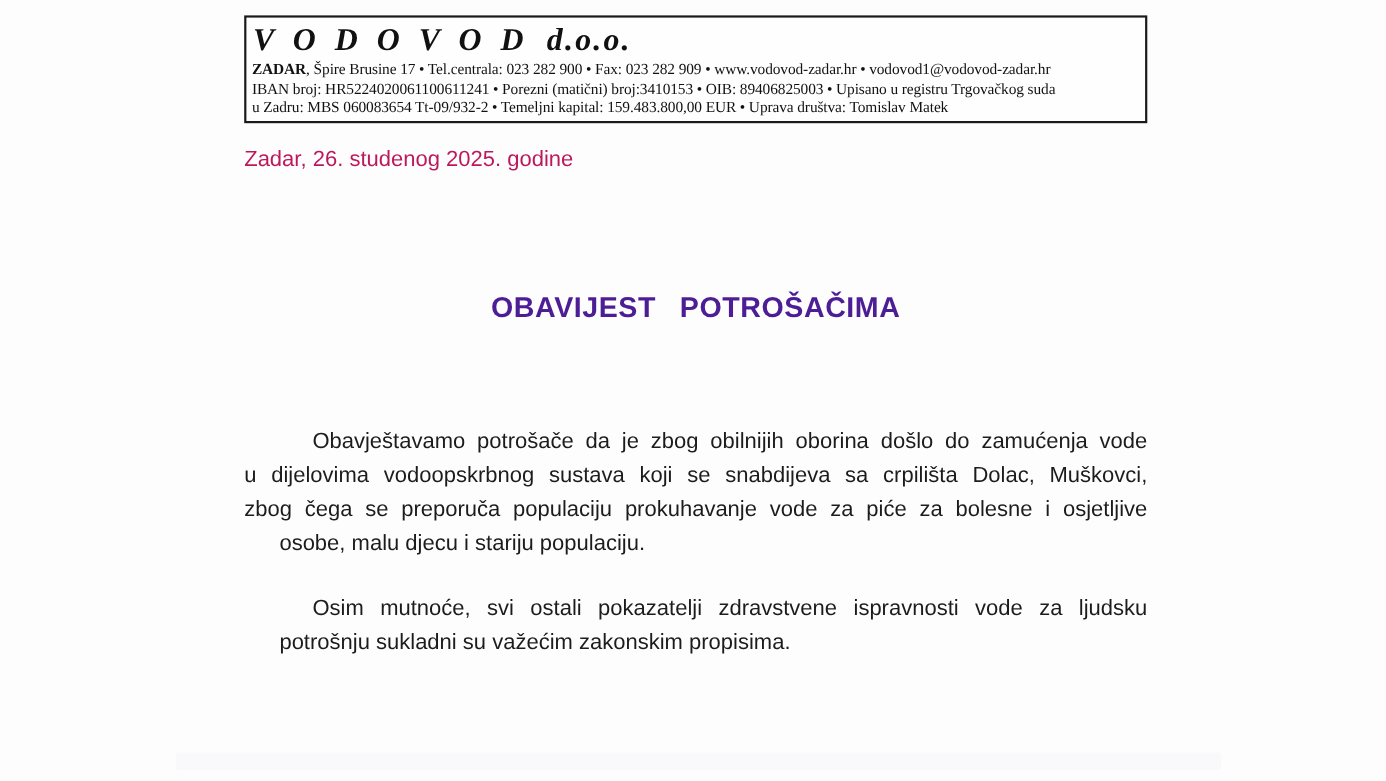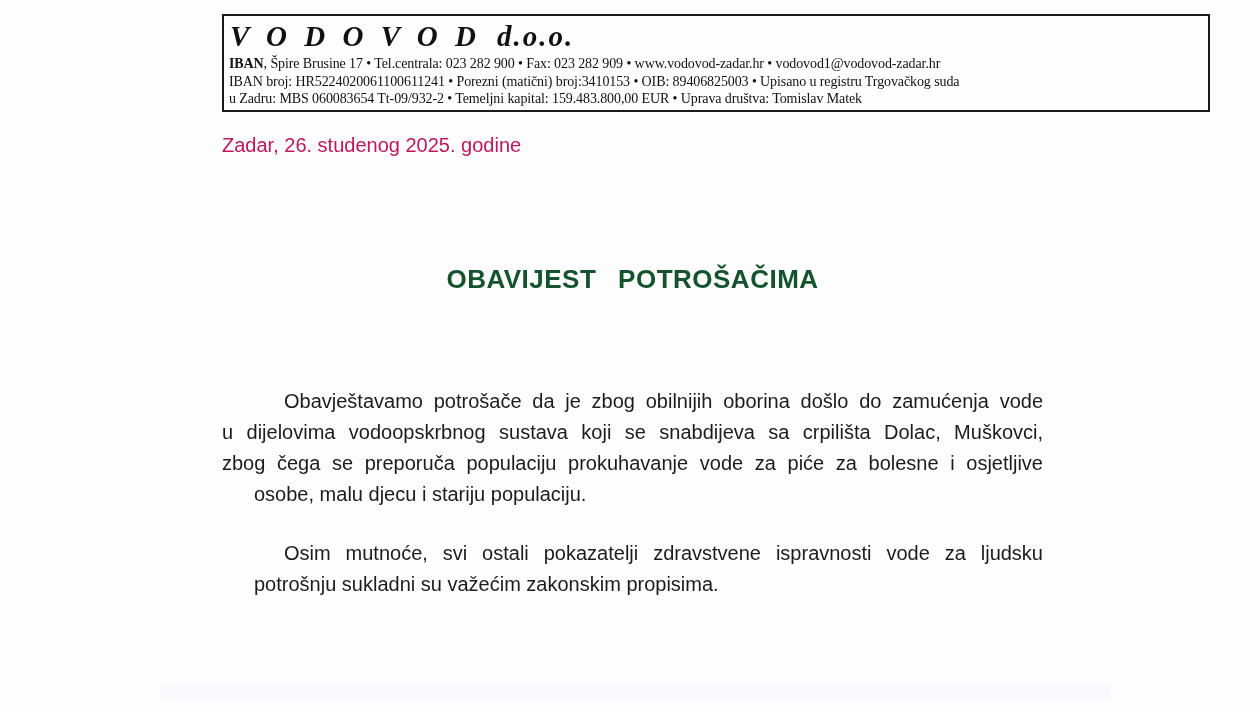--- a/index.html
+++ b/index.html
@@ -15,21 +15,21 @@
     overflow: hidden;
     color: #1c1c1c;
     font-family: "Liberation Sans", sans-serif;
   }
 
   
   .letterhead {
     position: absolute;
     left: 222px;
     top: 14px;
-    width: 988px;
+    width: 821px;
     box-sizing: border-box;
     border: 2px solid #1a1a1a;
     background: #fefefe;
     font-family: "Liberation Serif", serif;
     color: #111111;
     padding: 2px 0 2px 0;
   }
   .logo-line {
     padding: 2px 4px 2px 6px;
     font-size: 29px;
@@ -64,21 +64,21 @@
     position: absolute;
     left: 222px;
     top: 264px;
     width: 821px;
     margin: 0;
     text-align: center;
     font-size: 26px;
     font-weight: 700;
     letter-spacing: 0.5px;
     word-spacing: 14px;
-    color: #14532d;
+    color: #4c1d95;
   }
 
   
   .body-text {
     position: absolute;
     left: 222px;
     top: 386px;
     width: 821px;
     font-size: 20px;
     color: #1c1c1c;
@@ -108,21 +108,21 @@
 <body>
 
 <div class="page">
 
   <div class="letterhead">
     <div class="logo-line">
       <span class="logo-name">V O D O V O D</span>
       <span class="logo-suffix">d.o.o.</span>
     </div>
     <div class="lh-line">
-      <span class="lh-bold">IBAN</span><span>, Špire Brusine 17 • Tel.centrala: 023 282 900 • Fax: 023 282 909 • www.vodovod-zadar.hr • vodovod1@vodovod-zadar.hr</span>
+      <span class="lh-bold">ZADAR</span><span>, Špire Brusine 17 • Tel.centrala: 023 282 900 • Fax: 023 282 909 • www.vodovod-zadar.hr • vodovod1@vodovod-zadar.hr</span>
     </div>
     <div class="lh-line">IBAN broj: HR5224020061100611241 • Porezni (matični) broj:3410153 • OIB: 89406825003 • Upisano u registru Trgovačkog suda</div>
     <div class="lh-line">u Zadru: MBS 060083654 Tt-09/932-2 • Temeljni kapital: 159.483.800,00 EUR • Uprava društva: Tomislav Matek</div>
   </div>
 
   <div class="date-line">Zadar, 26. studenog 2025. godine</div>
 
   <h1 class="title">OBAVIJEST POTROŠAČIMA</h1>
 
   <div class="body-text" id="paragraphs">

